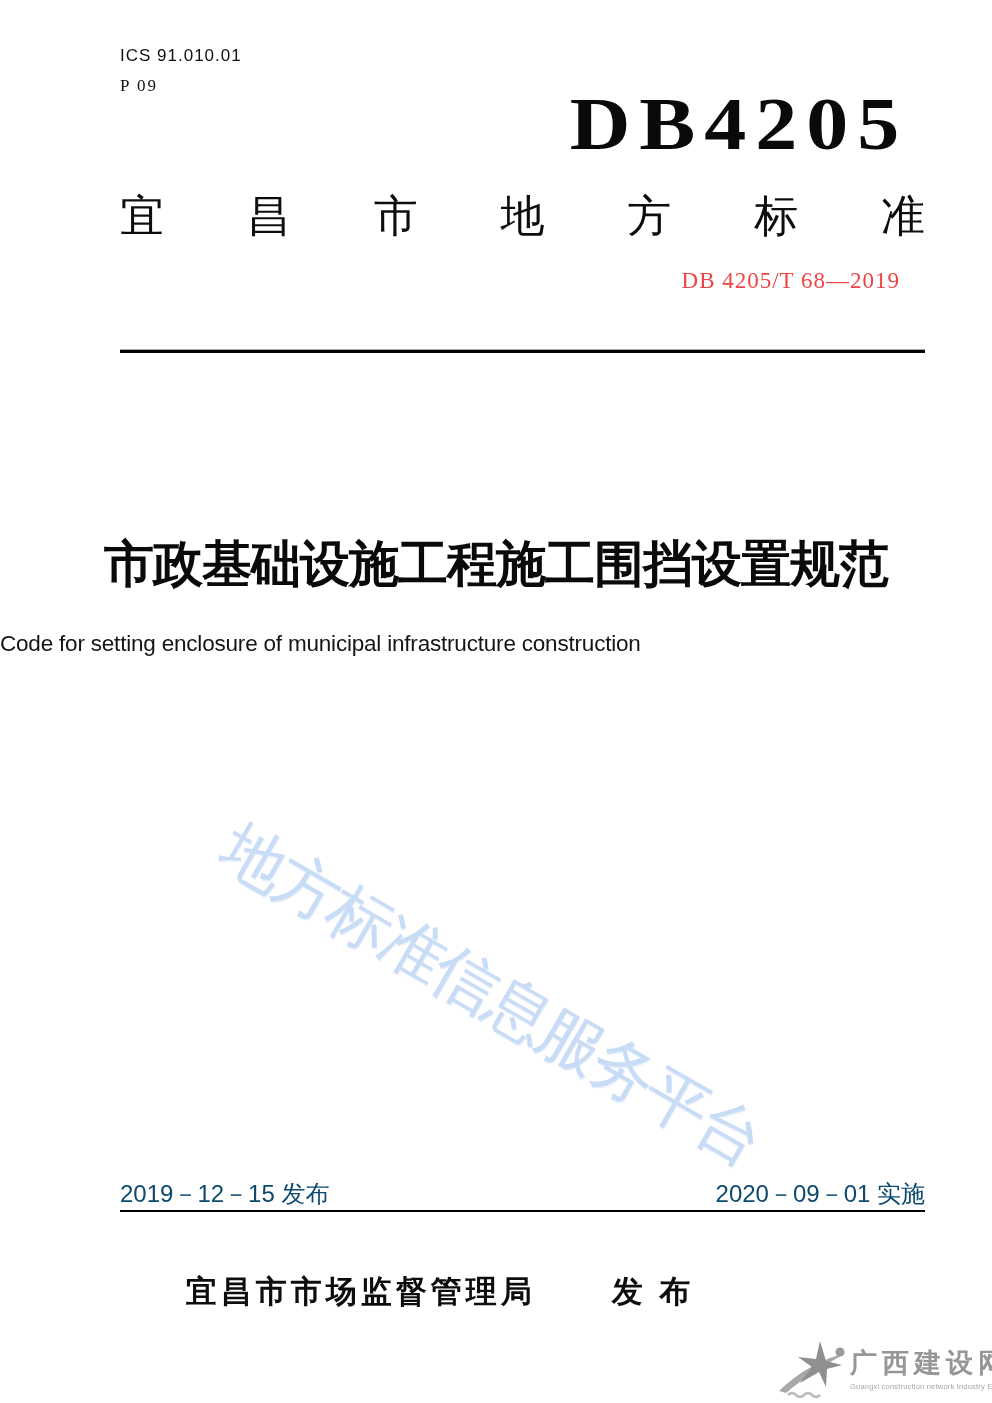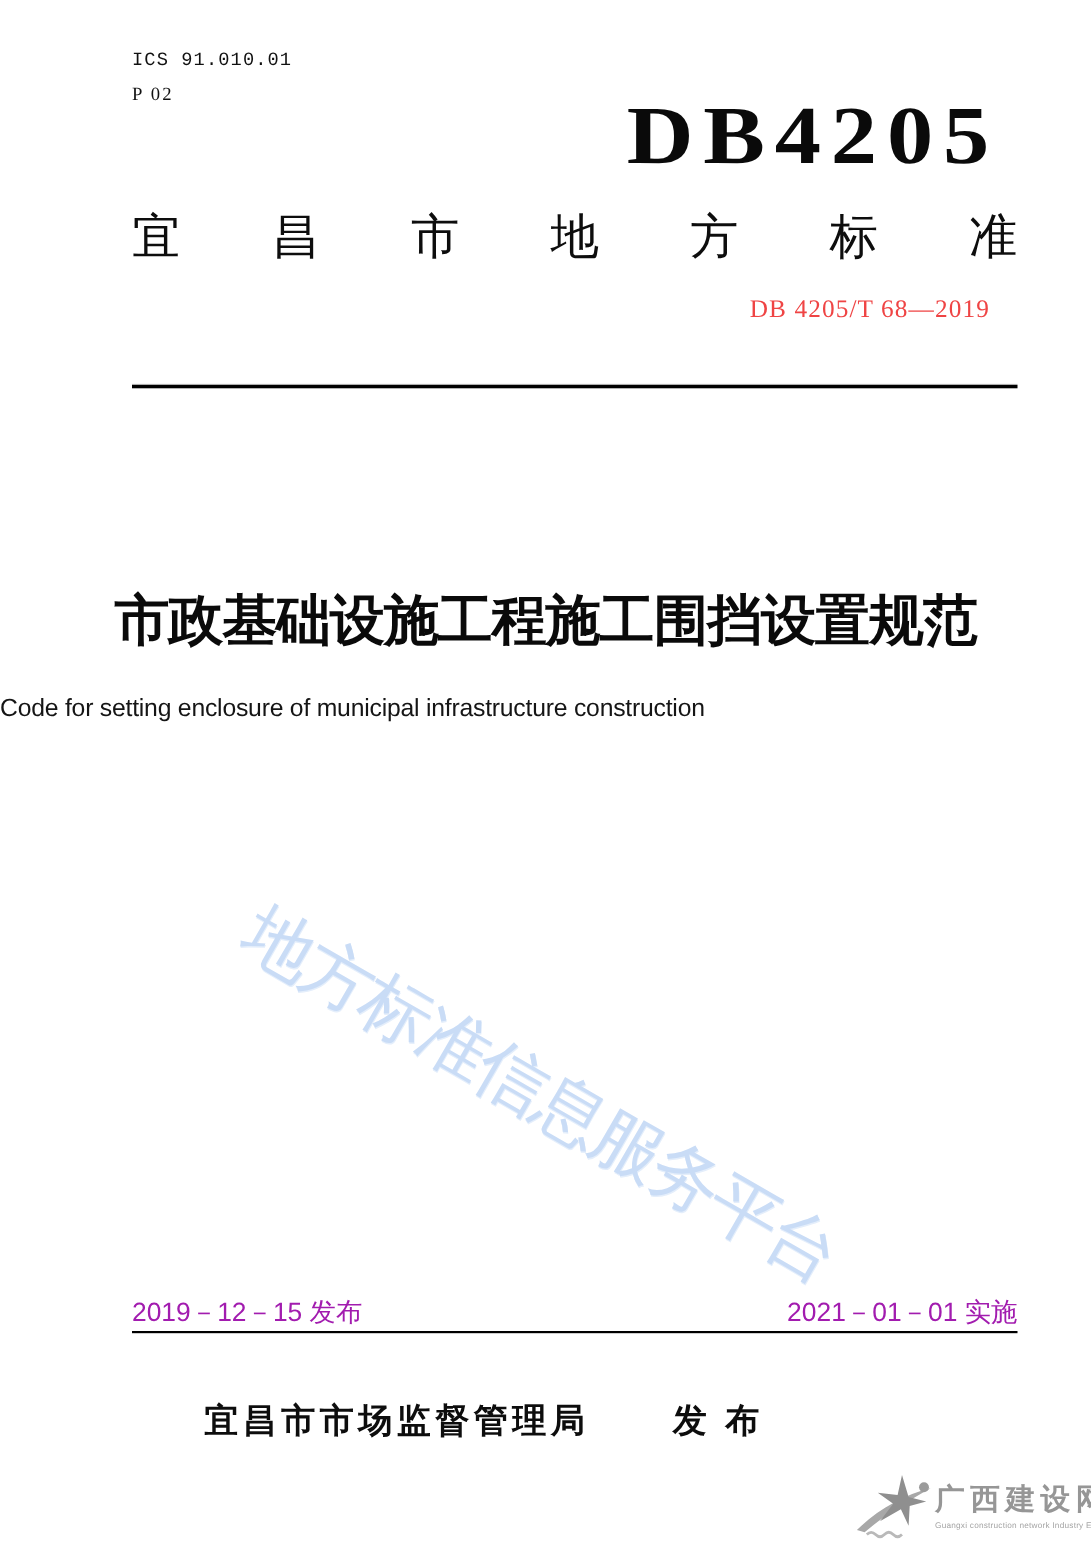--- a/index.html
+++ b/index.html
@@ -5,21 +5,21 @@
   html,body { margin:0; padding:0; background:#e8e8e8; }
   .page {
     position:relative; width:992px; height:1403px; margin:0 auto;
     background:#ffffff; overflow:hidden;
     font-family:"Liberation Sans","DejaVu Sans",sans-serif;
     color:#111;
   }
   .abs { position:absolute; }
 
   
-  .ics  { left:120px; top:46px;  font-family:Liberation Mono, monospace; font-size:17px; letter-spacing:1px; }
+  .ics  { left:120px; top:46px;  font-family:Liberation Sans, sans-serif; font-size:17px; letter-spacing:1px; }
   .pcode{ left:120px; top:76px;  font-family:"Liberation Serif","DejaVu Serif",serif; font-size:17px; letter-spacing:2px; }
 
   
   .db-big {
     right:92px; top:86px; line-height:1;
     font-family:"Liberation Serif","DejaVu Serif",serif;
     font-weight:bold; font-size:75px; letter-spacing:8px; margin-right:-8px;
     transform:scaleX(1.12); transform-origin:right top;
     color:#0a0a0a;
   }
@@ -57,21 +57,21 @@
     font-size:64px; letter-spacing:-3px; line-height:1;
     color:#c9dcf6; white-space:nowrap;
     transform:rotate(30deg); transform-origin:0 0;
     text-shadow:1px 1px 0 #e4eefb;
     user-select:none; pointer-events:none;
   }
 
   .dates-row {
     left:120px; top:1181px; width:805px;
     display:flex; justify-content:space-between;
-    font-size:24px; line-height:1.1; font-weight:500; color:#a21caf;
+    font-size:24px; line-height:1.1; font-weight:500; color:#0c4a6e;
   }
   .rule-dates { left:120px; top:1210px; width:805px; height:2px; background:#000; }
 
   .publisher-row {
     left:0; top:1275px; width:880px;
     display:flex; justify-content:center; align-items:baseline; gap:76px;
     font-size:31px; letter-spacing:4px; font-weight:600; color:#0d0d0d;
     line-height:1.1;
   }
 
@@ -81,21 +81,21 @@
   .logo-text { display:flex; flex-direction:column; margin-left:2px; }
   .logo-cn { font-size:27px; letter-spacing:5px; color:#969696; font-weight:600; line-height:1.1; white-space:nowrap; }
   .logo-en { font-size:7.5px; color:#a5a5a5; letter-spacing:0.2px; margin-top:3px; white-space:nowrap; }
 </style>
 </head>
 <body>
 
 <div class="page">
 
   <div class="abs ics">ICS 91.010.01</div>
-  <div class="abs pcode">P 02</div>
+  <div class="abs pcode">P 09</div>
 
   <div class="abs db-big">DB4205</div>
 
   <div class="abs std-row">
     <span>宜</span>
     <span>昌</span>
     <span>市</span>
     <span>地</span>
     <span>方</span>
     <span>标</span>
@@ -106,21 +106,21 @@
 
   <div class="abs rule-top"></div>
 
   <div class="abs cn-title">市政基础设施工程施工围挡设置规范</div>
   <div class="abs en-title">Code for setting enclosure of municipal infrastructure construction</div>
 
   <div class="abs watermark">地方标准信息服务平台</div>
 
   <div class="abs dates-row">
     <span>2019－12－15 发布</span>
-    <span>2021－01－01 实施</span>
+    <span>2020－09－01 实施</span>
   </div>
   <div class="abs rule-dates"></div>
 
   <div class="abs publisher-row">
     <span>宜昌市市场监督管理局</span>
     <span>发 布</span>
   </div>
 
   <div class="abs logo">
     <svg class="logo-mark" viewBox="0 0 72 62" xmlns="http://www.w3.org/2000/svg">

